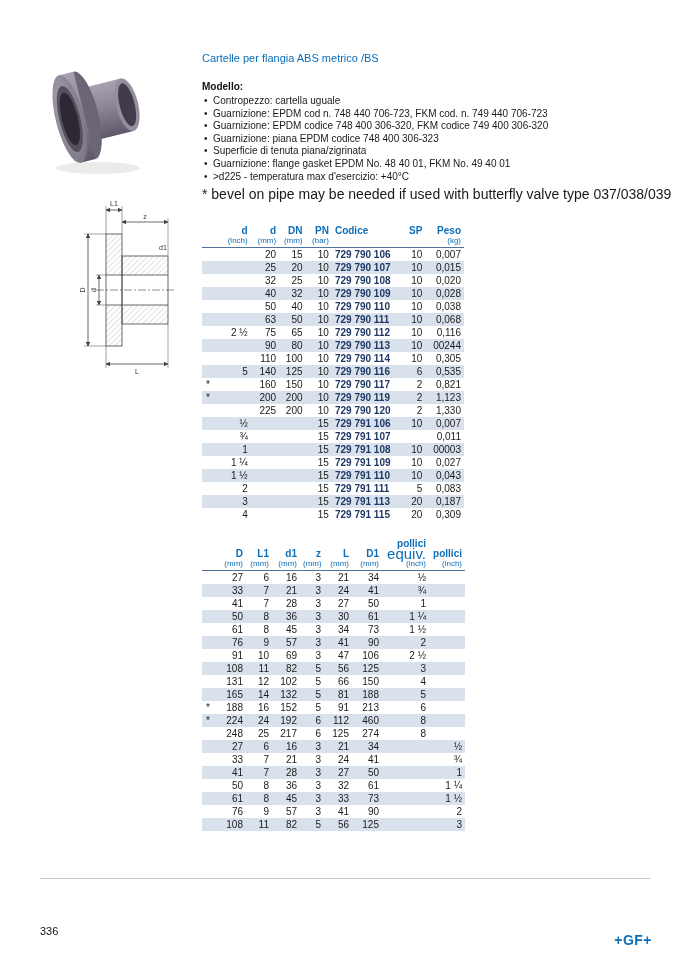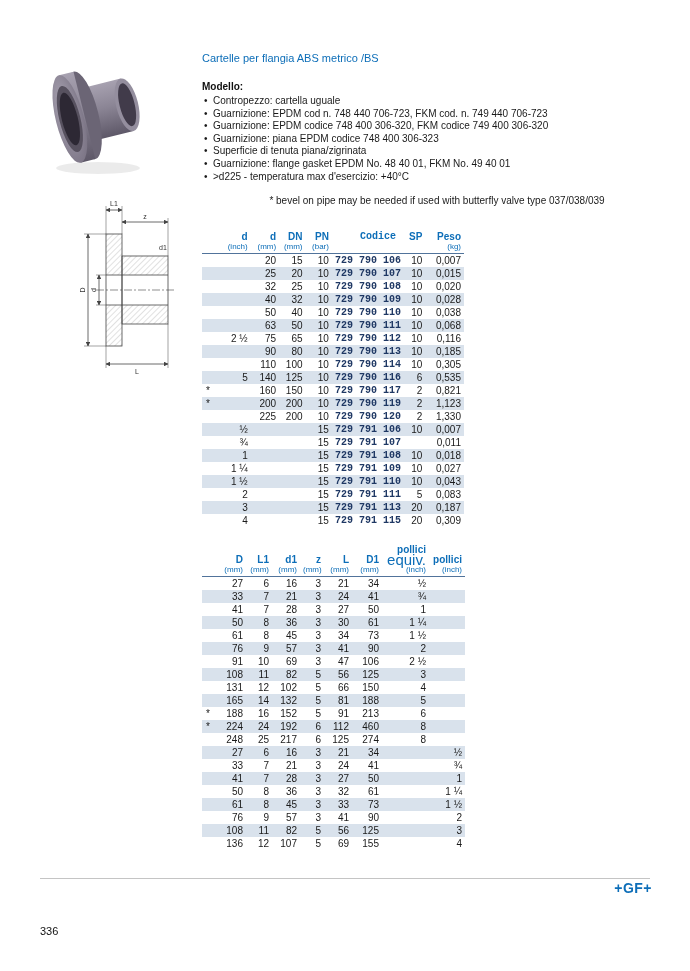--- a/index.html
+++ b/index.html
@@ -15,42 +15,42 @@
   }
   .photo{position:absolute;left:42px;top:50px;width:112px;height:128px;}
   .tech{position:absolute;left:36px;top:192px;width:138px;height:198px;}
   .content{position:absolute;left:202px;top:52px;width:470px;}
   .title{font-size:11px;font-weight:normal;color:var(--accent);margin:0 0 17px 0;}
   .subhead{font-size:10px;font-weight:bold;color:#111;margin:0 0 3px 0;}
   ul.bullets{margin:0;padding:0 0 0 11px;list-style:none;}
   ul.bullets li{font-size:10px;line-height:12.6px;position:relative;white-space:nowrap;}
   ul.bullets li::before{content:"•";position:absolute;left:-9px;top:0;}
   .attn{margin-top:9px;}
-  .note{font-size:10px;line-height:13px;margin-top:11px;text-align:center;}
+  .note{font-size:14px;line-height:13px;margin-top:5px;}
   table{border-collapse:collapse;table-layout:fixed;}
   #table1{width:262px;margin-top:24px;}
   #table2{width:263px;margin-top:17px;}
   th{vertical-align:bottom;border-bottom:1px solid #51739b;padding:0 3px 2px 3px;text-align:right;}
   .hlab{font-size:10px;font-weight:bold;color:var(--accent);line-height:11px;}
   .hsub{font-size:15px;font-weight:normal;color:var(--accent);line-height:10px;}
   .hunit{font-size:8px;font-weight:normal;color:var(--accent);line-height:9px;min-height:9px;}
   td{font-size:10px;height:13px;line-height:13px;padding:0 3px;white-space:nowrap;text-align:right;}
   tr.shaded{background:var(--shade);}
   td.c0,th.c0{text-align:left;padding-left:4px;}
   #table1 th.c0{width:14px}#table1 th.c1{width:34px}#table1 th.c2{width:28px}
   #table1 th.c3{width:26px}#table1 th.c4{width:26px}#table1 th.c5{width:66px}
   #table1 th.c6{width:26px}#table1 th.c7{width:38px}
-  #table1 th.c5,#table1 td.c5{text-align:right;font-family:Liberation Mono, monospace;}
+  #table1 th.c5,#table1 td.c5{text-align:left;}
   #table1 td.c5{font-weight:bold;color:var(--code);}
   #table2 th.c0{width:14px}#table2 th.c1{width:30px}#table2 th.c2{width:26px}
   #table2 th.c3{width:28px}#table2 th.c4{width:24px}#table2 th.c5{width:28px}
   #table2 th.c6{width:30px}#table2 th.c7{width:47px}#table2 th.c8{width:36px}
   .rule{position:absolute;left:40px;width:610px;top:878px;border-top:1px solid #c4c4c4;height:0;}
   .pageno{position:absolute;left:40px;top:925px;font-size:11px;color:#111;}
-  .brand{position:absolute;right:38px;top:880px;font-size:14px;font-weight:bold;color:var(--accent);letter-spacing:0.5px;}
+  .brand{position:absolute;right:38px;top:932px;font-size:14px;font-weight:bold;color:var(--accent);letter-spacing:0.5px;}
   svg text{font-family:"Liberation Sans", sans-serif;}
 </style>
 </head>
 <body>
 
 <div class="photo">
   <svg width="112" height="128" viewBox="0 0 112 128">
     <defs>
       <linearGradient id="gBody" x1="0" y1="0" x2="0" y2="1">
         <stop offset="0" stop-color="#a7a1b0"></stop>
@@ -252,21 +252,21 @@
           <td class="c7">0,116</td>
         </tr>
         <tr class="shaded">
           <td class="c0"></td>
           <td class="c1"></td>
           <td class="c2">90</td>
           <td class="c3">80</td>
           <td class="c4">10</td>
           <td class="c5">729 790 113</td>
           <td class="c6">10</td>
-          <td class="c7">0,185</td>
+          <td class="c7">00244</td>
         </tr>
         <tr>
           <td class="c0"></td>
           <td class="c1"></td>
           <td class="c2">110</td>
           <td class="c3">100</td>
           <td class="c4">10</td>
           <td class="c5">729 790 114</td>
           <td class="c6">10</td>
           <td class="c7">0,305</td>
@@ -332,21 +332,21 @@
           <td class="c7">0,011</td>
         </tr>
         <tr class="shaded">
           <td class="c0"></td>
           <td class="c1">1</td>
           <td class="c2"></td>
           <td class="c3"></td>
           <td class="c4">15</td>
           <td class="c5">729 791 108</td>
           <td class="c6">10</td>
-          <td class="c7">0,018</td>
+          <td class="c7">00003</td>
         </tr>
         <tr>
           <td class="c0"></td>
           <td class="c1">1 ¼</td>
           <td class="c2"></td>
           <td class="c3"></td>
           <td class="c4">15</td>
           <td class="c5">729 791 109</td>
           <td class="c6">10</td>
           <td class="c7">0,027</td>
@@ -650,30 +650,19 @@
           <td class="c0"></td>
           <td class="c1">108</td>
           <td class="c2">11</td>
           <td class="c3">82</td>
           <td class="c4">5</td>
           <td class="c5">56</td>
           <td class="c6">125</td>
           <td class="c7"></td>
           <td class="c8">3</td>
         </tr>
-        <tr>
-          <td class="c0"></td>
-          <td class="c1">136</td>
-          <td class="c2">12</td>
-          <td class="c3">107</td>
-          <td class="c4">5</td>
-          <td class="c5">69</td>
-          <td class="c6">155</td>
-          <td class="c7"></td>
-          <td class="c8">4</td>
-        </tr>
       </tbody>
   </table>
 </div>
 
 <div class="rule"></div>
 <div class="pageno">336</div>
 <div class="brand">+GF+</div>
 
 </body></html>

